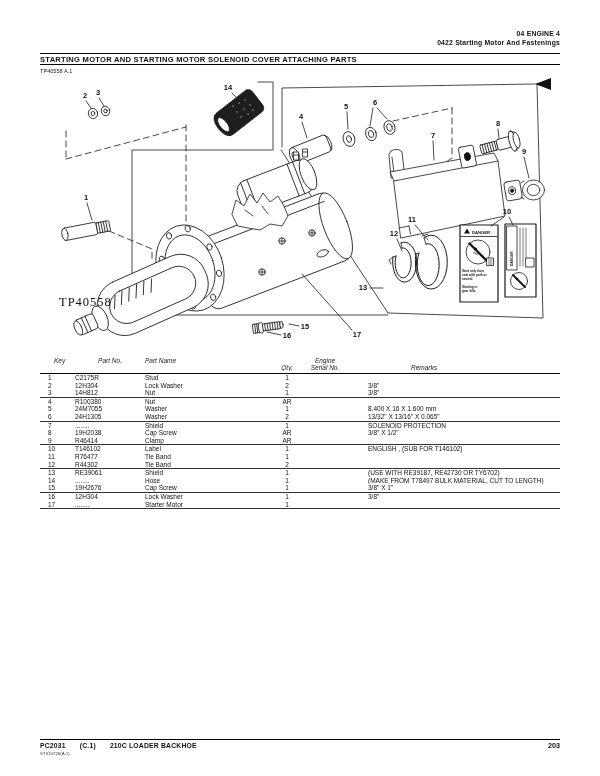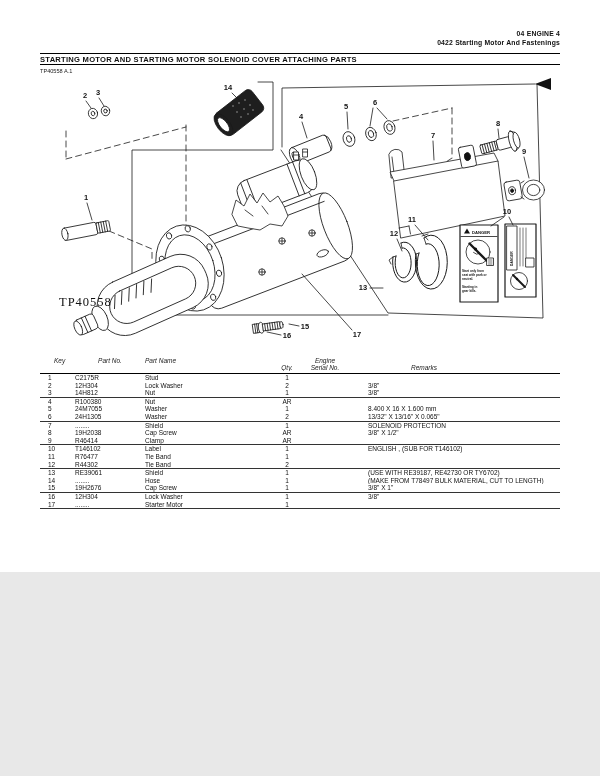--- a/index.html
+++ b/index.html
@@ -1,16 +1,16 @@
 <!DOCTYPE html>
 <html><head>
 <meta charset="utf-8">
 <style>
   html,body{margin:0;padding:0;background:#e8e8e8;}
-  .page{position:relative;width:600px;height:572px;background:#fff;margin:0 auto;
+  .page{position:relative;width:600px;height:776px;background:#fff;margin:0 auto;
         font-family:"Liberation Sans",sans-serif;color:#111;overflow:hidden;}
   .abs{position:absolute;}
   
   .hdr-right{top:29px;right:40px;text-align:right;font-size:6.8px;font-weight:bold;line-height:9px;letter-spacing:.2px;}
   .rule{left:40px;width:520px;border-top:1px solid #000;height:0;}
   .title{top:55px;left:40px;font-size:7.6px;font-weight:bold;letter-spacing:.25px;}
   .figref{top:68px;left:40px;font-size:5.6px;color:#222;}
   
   .tbl{left:40px;top:357px;width:520px;font-size:6.5px;}
   .grid{display:grid;grid-template-columns:35px 70px 125px 34px 42px 1fr;}

